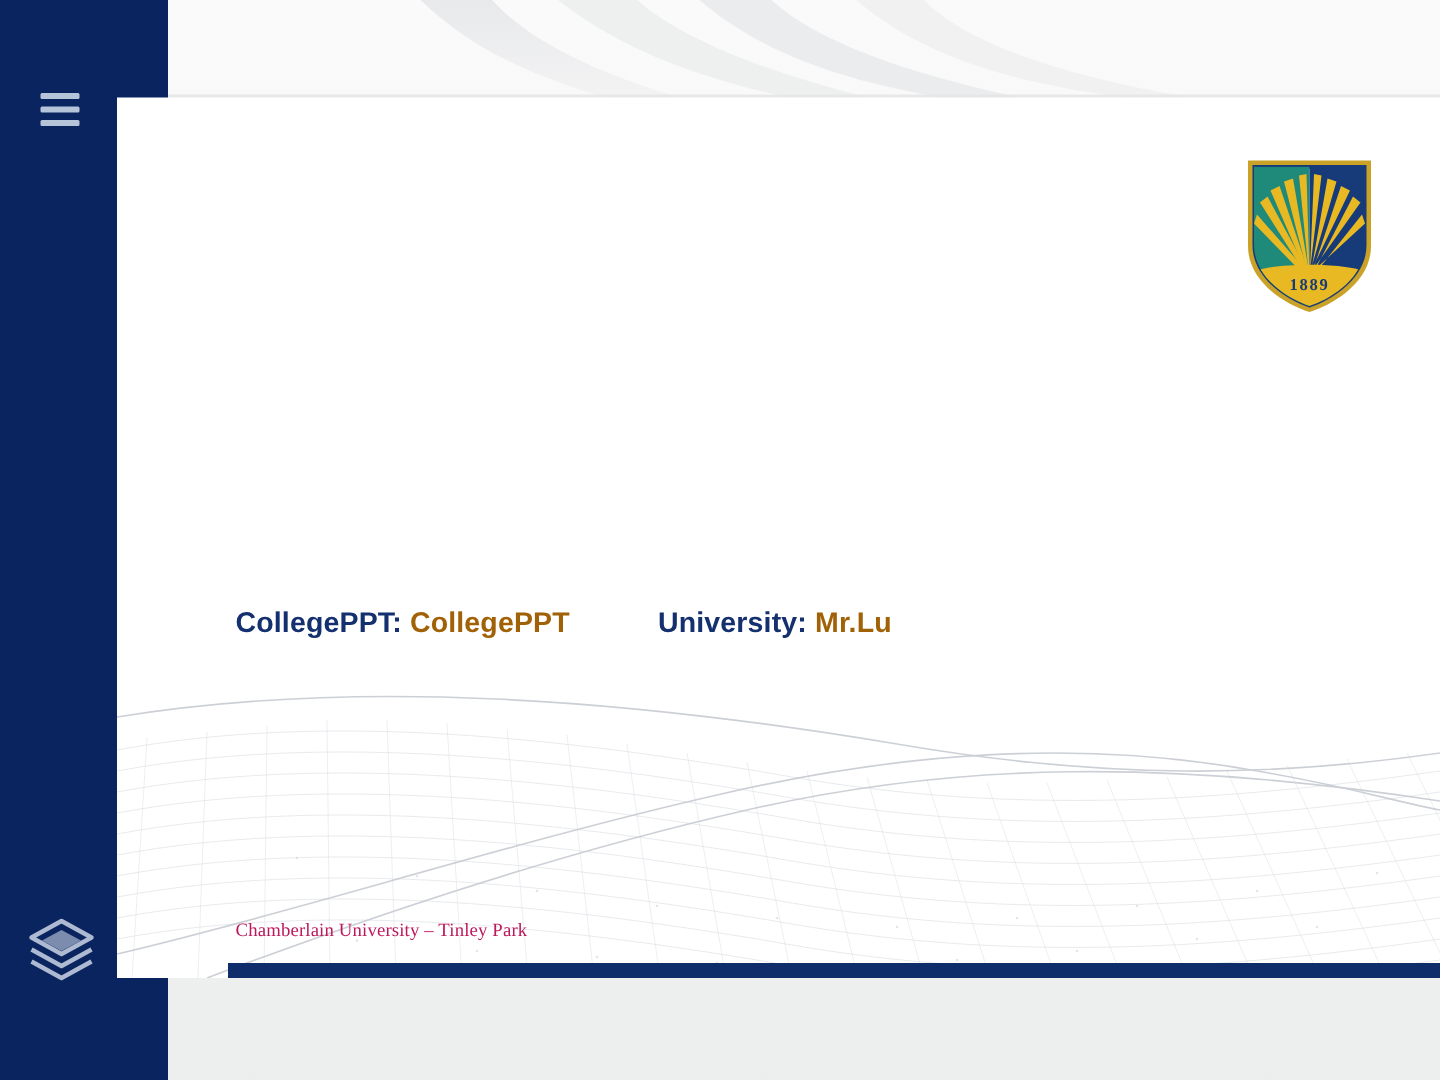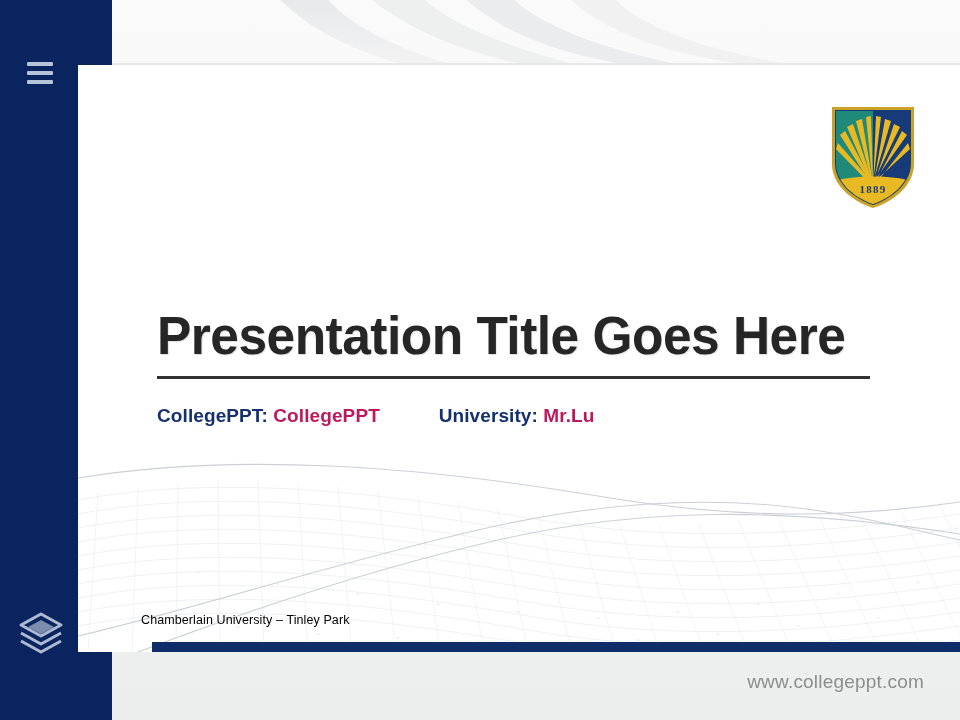--- a/index.html
+++ b/index.html
@@ -134,31 +134,32 @@
   .byline {
     position: absolute;
     left: 79px;
     top: 340px;
     font-size: 19px;
     font-weight: bold;
     white-space: nowrap;
     letter-spacing: 0.1px;
   }
   .byline .lbl { color: #14306e; }
-  .byline .val { color: #be185d; }
+  .byline .val { color: #a16207; }
   .byline .gap { display: inline-block; width: 48px; }
 
   .slide-footer {
     position: absolute;
-    left: 63px;
+    left: 79px;
     top: 548px;
     font-size: 12.5px;
-    color: #000000;
+    color: #be185d;
     letter-spacing: 0.1px;
     white-space: nowrap;
+    font-family: Liberation Serif, serif;
   }
 
   .slide-bottom-bar {
     position: absolute;
     left: 74px;
     bottom: 0;
     width: 808px;
     height: 10px;
     background: #0f2d6b;
   }
@@ -307,33 +308,28 @@
           <polygon points="43,82 72,26 77,30 43,78"></polygon>
           <polygon points="43,82 78,38 80,44 43,78"></polygon>
           <polygon points="43,82 6,44 8,38 43,78"></polygon>
         </g>
 
         <path d="M6,76 C20,70 66,70 80,76 L80,101 L6,101 Z" fill="#e8b923"></path>
         <text x="43" y="88" text-anchor="middle" font-family="'Liberation Serif', serif" font-size="11" font-weight="bold" fill="#173a78" letter-spacing="1.2">1889</text>
       </g>
     </svg>
 
-    <div class="title-block">
-      <div class="slide-title">Presentation Title Goes Here</div>
-      <div class="title-rule"></div>
-    </div>
 
     <div class="byline">
       <span class="lbl">CollegePPT:</span>
       <span class="val">CollegePPT</span>
       <span class="gap"></span>
       <span class="lbl">University:</span>
       <span class="val">Mr.Lu</span>
     </div>
 
     <div class="slide-footer">Chamberlain University – Tinley Park</div>
 
     <div class="slide-bottom-bar"></div>
   </div>
 
-  <div class="watermark">www.collegeppt.com</div>
 
 </div>
 
 </body></html>

